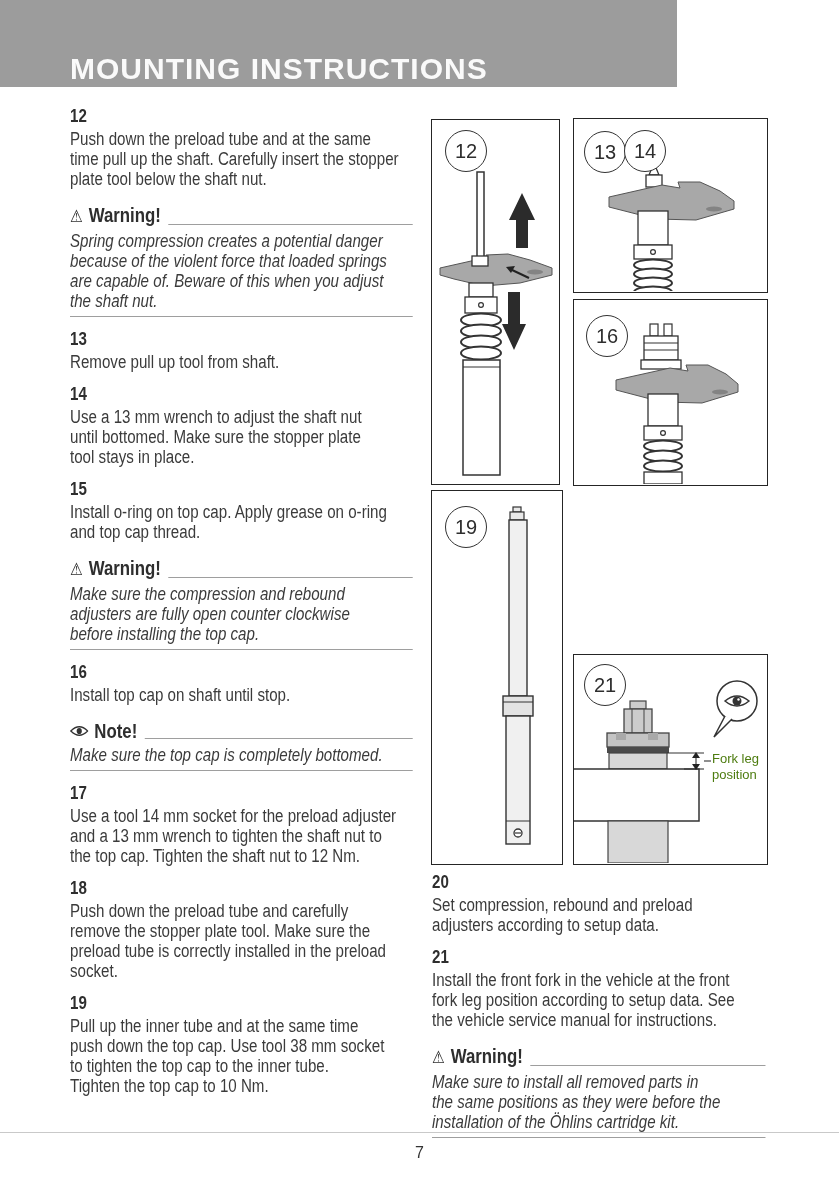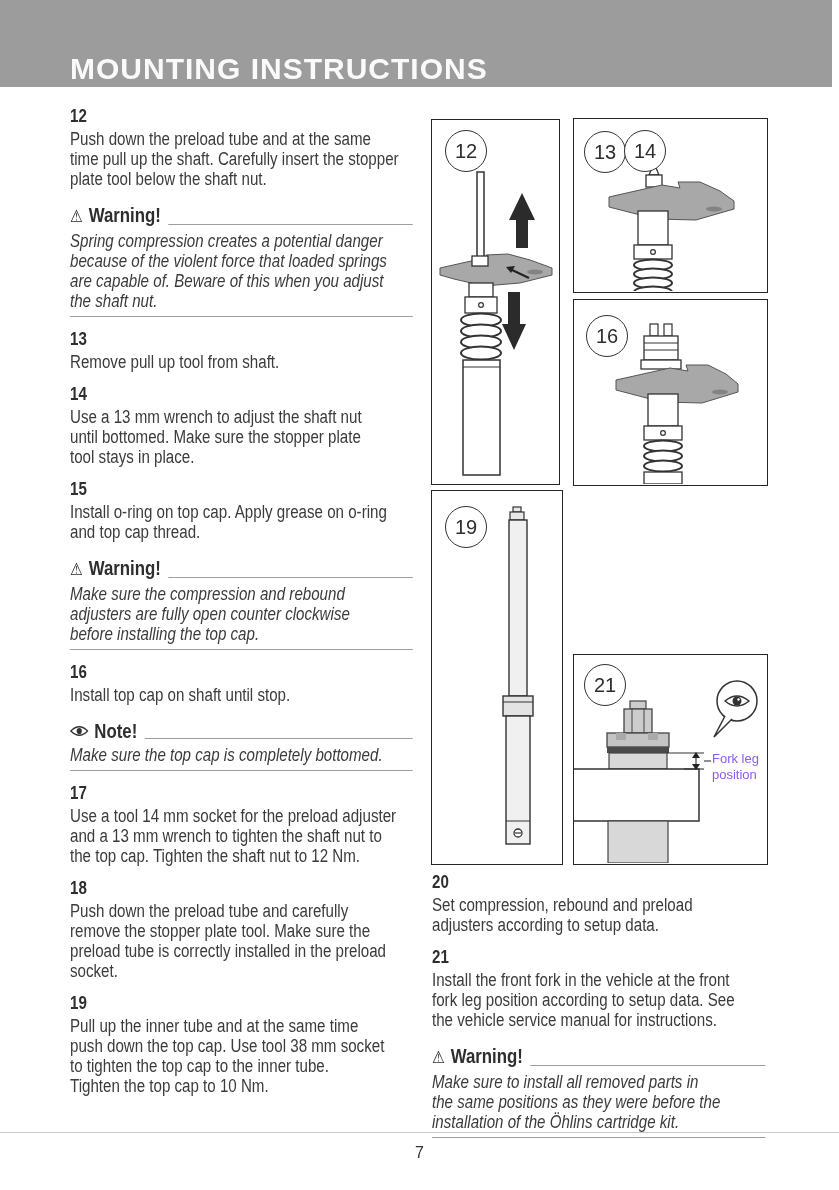--- a/index.html
+++ b/index.html
@@ -1,19 +1,19 @@
 <!DOCTYPE html>
 <html><head>
 <meta charset="utf-8">
 <style>
   html,body{margin:0;padding:0;background:#fff;}
   .page{position:relative;width:839px;height:1190px;background:#fff;overflow:hidden;
         font-family:"Liberation Sans","DejaVu Sans",sans-serif;color:#3b3b3b;}
   
-  .band{position:absolute;left:0;top:0;width:832px;height:87px;background:#9c9c9c;}
+  .band{position:absolute;left:0;top:0;width:677px;height:87px;background:#9c9c9c;}
   .band h1{position:absolute;left:70px;bottom:1px;margin:0;font-size:30px;font-weight:bold;
            letter-spacing:1px;color:#fafafa;white-space:nowrap;}
   
   .col{position:absolute;transform:scaleX(0.84);transform-origin:0 0;font-size:18px;line-height:20px;}
   .col-left{left:70px;top:106px;width:408px;}
   .col-right{left:432px;top:872px;width:397px;}
   .block{margin:12px 0 0 0;}
   .block:first-child{margin-top:0;}
   .step-num{font-weight:bold;color:#2e2e2e;margin:0 0 3px 0;}
   .step-text{margin:0;white-space:pre-line;}
@@ -28,21 +28,21 @@
   .fig{position:absolute;background:#fff;border:1.5px solid #252525;box-sizing:border-box;}
   .fig svg{position:absolute;left:0;top:0;}
   .fig-circle{position:absolute;width:40px;height:40px;border:1.6px solid #333;border-radius:50%;
               background:#fff;display:flex;align-items:center;justify-content:center;
               font-size:20px;color:#2e2e2e;z-index:2;}
   #fig12{left:431px;top:119px;width:129px;height:366px;}
   #fig1314{left:573px;top:118px;width:195px;height:175px;}
   #fig16{left:573px;top:299px;width:195px;height:187px;}
   #fig19{left:431px;top:490px;width:132px;height:375px;}
   #fig21{left:573px;top:654px;width:195px;height:211px;}
-  .fig-annot{position:absolute;left:138px;top:96px;width:55px;font-size:13px;line-height:16px;color:#8b5cf6;z-index:2;}
+  .fig-annot{position:absolute;left:138px;top:96px;width:55px;font-size:13px;line-height:16px;color:#4d7c0f;z-index:2;}
   
   .footer-rule{position:absolute;left:0;top:1132px;width:839px;border-top:1.4px solid #c9c9c9;}
   .page-num{position:absolute;left:0;top:1144px;width:839px;text-align:center;font-size:16px;color:#333;}
 </style>
 </head>
 <body>
 
 <div class="page">
 
   <div class="band">

